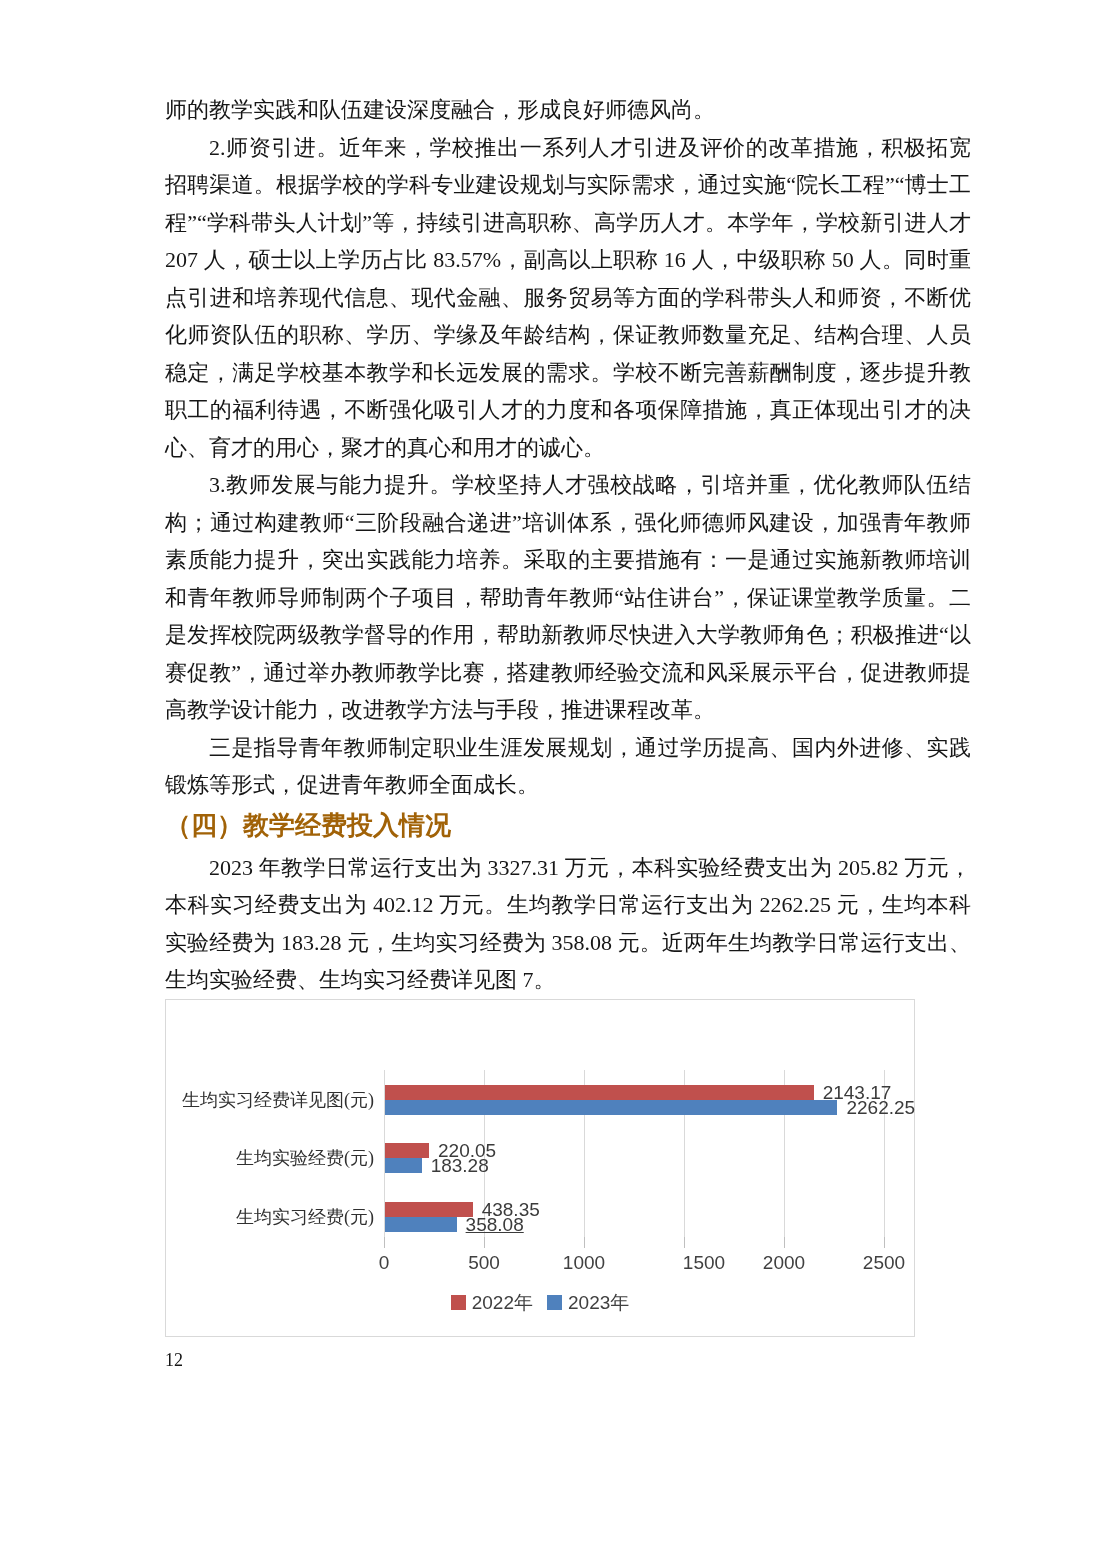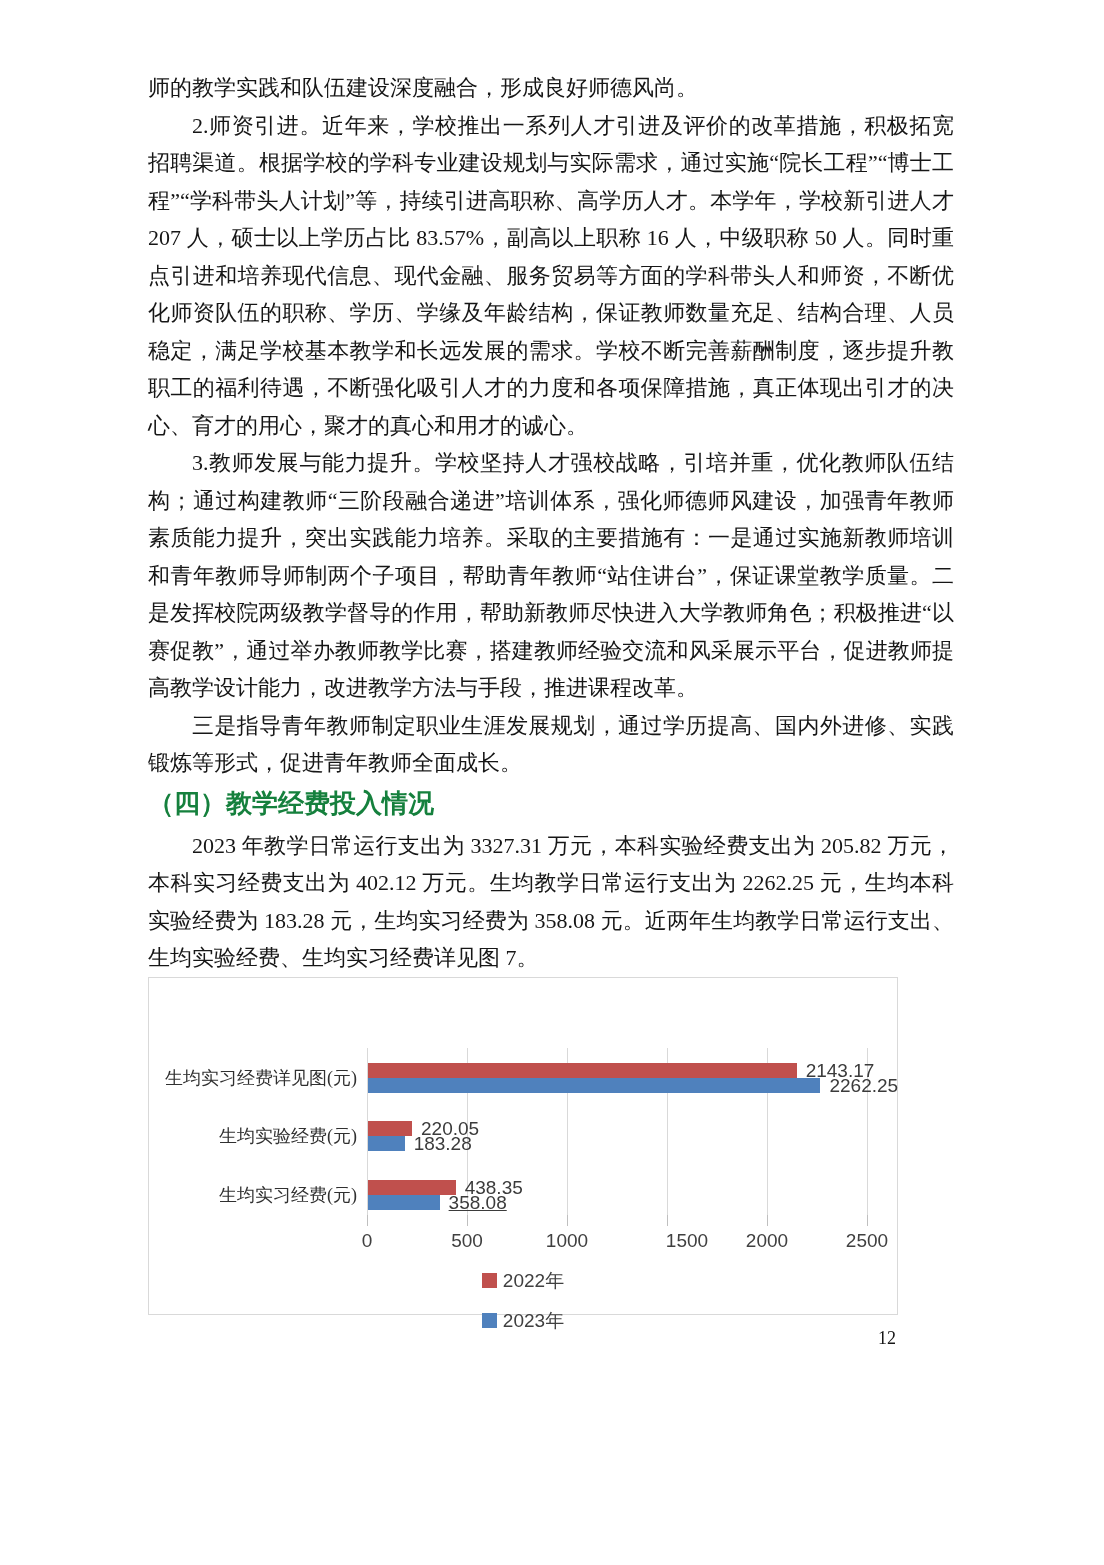--- a/index.html
+++ b/index.html
@@ -1,40 +1,40 @@
 <!DOCTYPE html>
 <html><head>
 <meta charset="utf-8">
 <style>
   html,body{margin:0;padding:0;background:#ffffff;}
   .page{position:relative;width:1104px;height:1565px;background:#ffffff;overflow:hidden;
         font-family:"Liberation Serif","DejaVu Serif",serif;color:#161616;}
-  .content{position:absolute;left:148px;top:0;width:806px;padding-top:69px;}
+  .content{position:absolute;left:165px;top:0;width:806px;padding-top:91px;}
   p.body{margin:0;font-size:22px;line-height:37.5px;text-align:justify;}
   p.ind{text-indent:2em;}
   h2.heading{margin:0;height:42px;line-height:42px;font-size:26px;font-weight:bold;
-             font-family:"Liberation Sans","DejaVu Sans",sans-serif;color:#15803d;}
+             font-family:"Liberation Sans","DejaVu Sans",sans-serif;color:#a16207;}
   p.p5{margin-top:3px;}
   figure.chart-box{position:relative;margin:0;width:748px;height:336px;border:1px solid #d9d9d9;
                    background:#ffffff;font-family:"Liberation Sans","DejaVu Sans",sans-serif;}
   .gridline{position:absolute;width:1px;background:#d9d9d9;}
   .tick{position:absolute;width:1px;background:#bfbfbf;}
   .ticklabel{position:absolute;transform:translateX(-50%);font-size:19px;color:#404040;
              height:22px;line-height:22px;white-space:nowrap;}
   .cat{position:absolute;left:0;width:208px;text-align:right;font-size:18px;color:#303030;
        height:22px;line-height:22px;white-space:nowrap;
        font-family:"Liberation Serif","DejaVu Serif",serif;}
   .bar{position:absolute;height:15px;}
   .vlabel{position:absolute;font-size:19px;color:#3b3b3b;height:22px;line-height:22px;white-space:nowrap;}
   .legend{position:absolute;left:0;top:290px;width:100%;display:flex;justify-content:center;
-          align-items:center;gap:14px;font-size:19px;color:#404040;flex-direction:column;}
+          align-items:center;gap:14px;font-size:19px;color:#404040;}
   .legend-item{display:flex;align-items:center;gap:6px;}
   .swatch{display:inline-block;width:15px;height:15px;}
   .caption{margin-top:9px;width:748px;text-align:center;font-size:22px;line-height:28px;color:#161616;}
-  .pagenum{margin-top:13px;width:748px;text-align:right;font-size:18px;color:#161616;}
+  .pagenum{margin-top:13px;width:748px;text-align:left;font-size:18px;color:#161616;}
 </style>
 </head>
 <body>
 
 <div class="page">
   <div class="content">
     <p class="body">师的教学实践和队伍建设深度融合，形成良好师德风尚。</p>
     <p class="body ind">2.师资引进。近年来，学校推出一系列人才引进及评价的改革措施，积极拓宽招聘渠道。根据学校的学科专业建设规划与实际需求，通过实施“院长工程”“博士工程”“学科带头人计划”等，持续引进高职称、高学历人才。本学年，学校新引进人才 207 人，硕士以上学历占比 83.57%，副高以上职称 16 人，中级职称 50 人。同时重点引进和培养现代信息、现代金融、服务贸易等方面的学科带头人和师资，不断优化师资队伍的职称、学历、学缘及年龄结构，保证教师数量充足、结构合理、人员稳定，满足学校基本教学和长远发展的需求。学校不断完善薪酬制度，逐步提升教职工的福利待遇，不断强化吸引人才的力度和各项保障措施，真正体现出引才的决心、育才的用心，聚才的真心和用才的诚心。</p>
     <p class="body ind">3.教师发展与能力提升。学校坚持人才强校战略，引培并重，优化教师队伍结构；通过构建教师“三阶段融合递进”培训体系，强化师德师风建设，加强青年教师素质能力提升，突出实践能力培养。采取的主要措施有：一是通过实施新教师培训和青年教师导师制两个子项目，帮助青年教师“站住讲台”，保证课堂教学质量。二是发挥校院两级教学督导的作用，帮助新教师尽快进入大学教师角色；积极推进“以赛促教”，通过举办教师教学比赛，搭建教师经验交流和风采展示平台，促进教师提高教学设计能力，改进教学方法与手段，推进课程改革。</p>
     <p class="body ind">三是指导青年教师制定职业生涯发展规划，通过学历提高、国内外进修、实践锻炼等形式，促进青年教师全面成长。</p>

